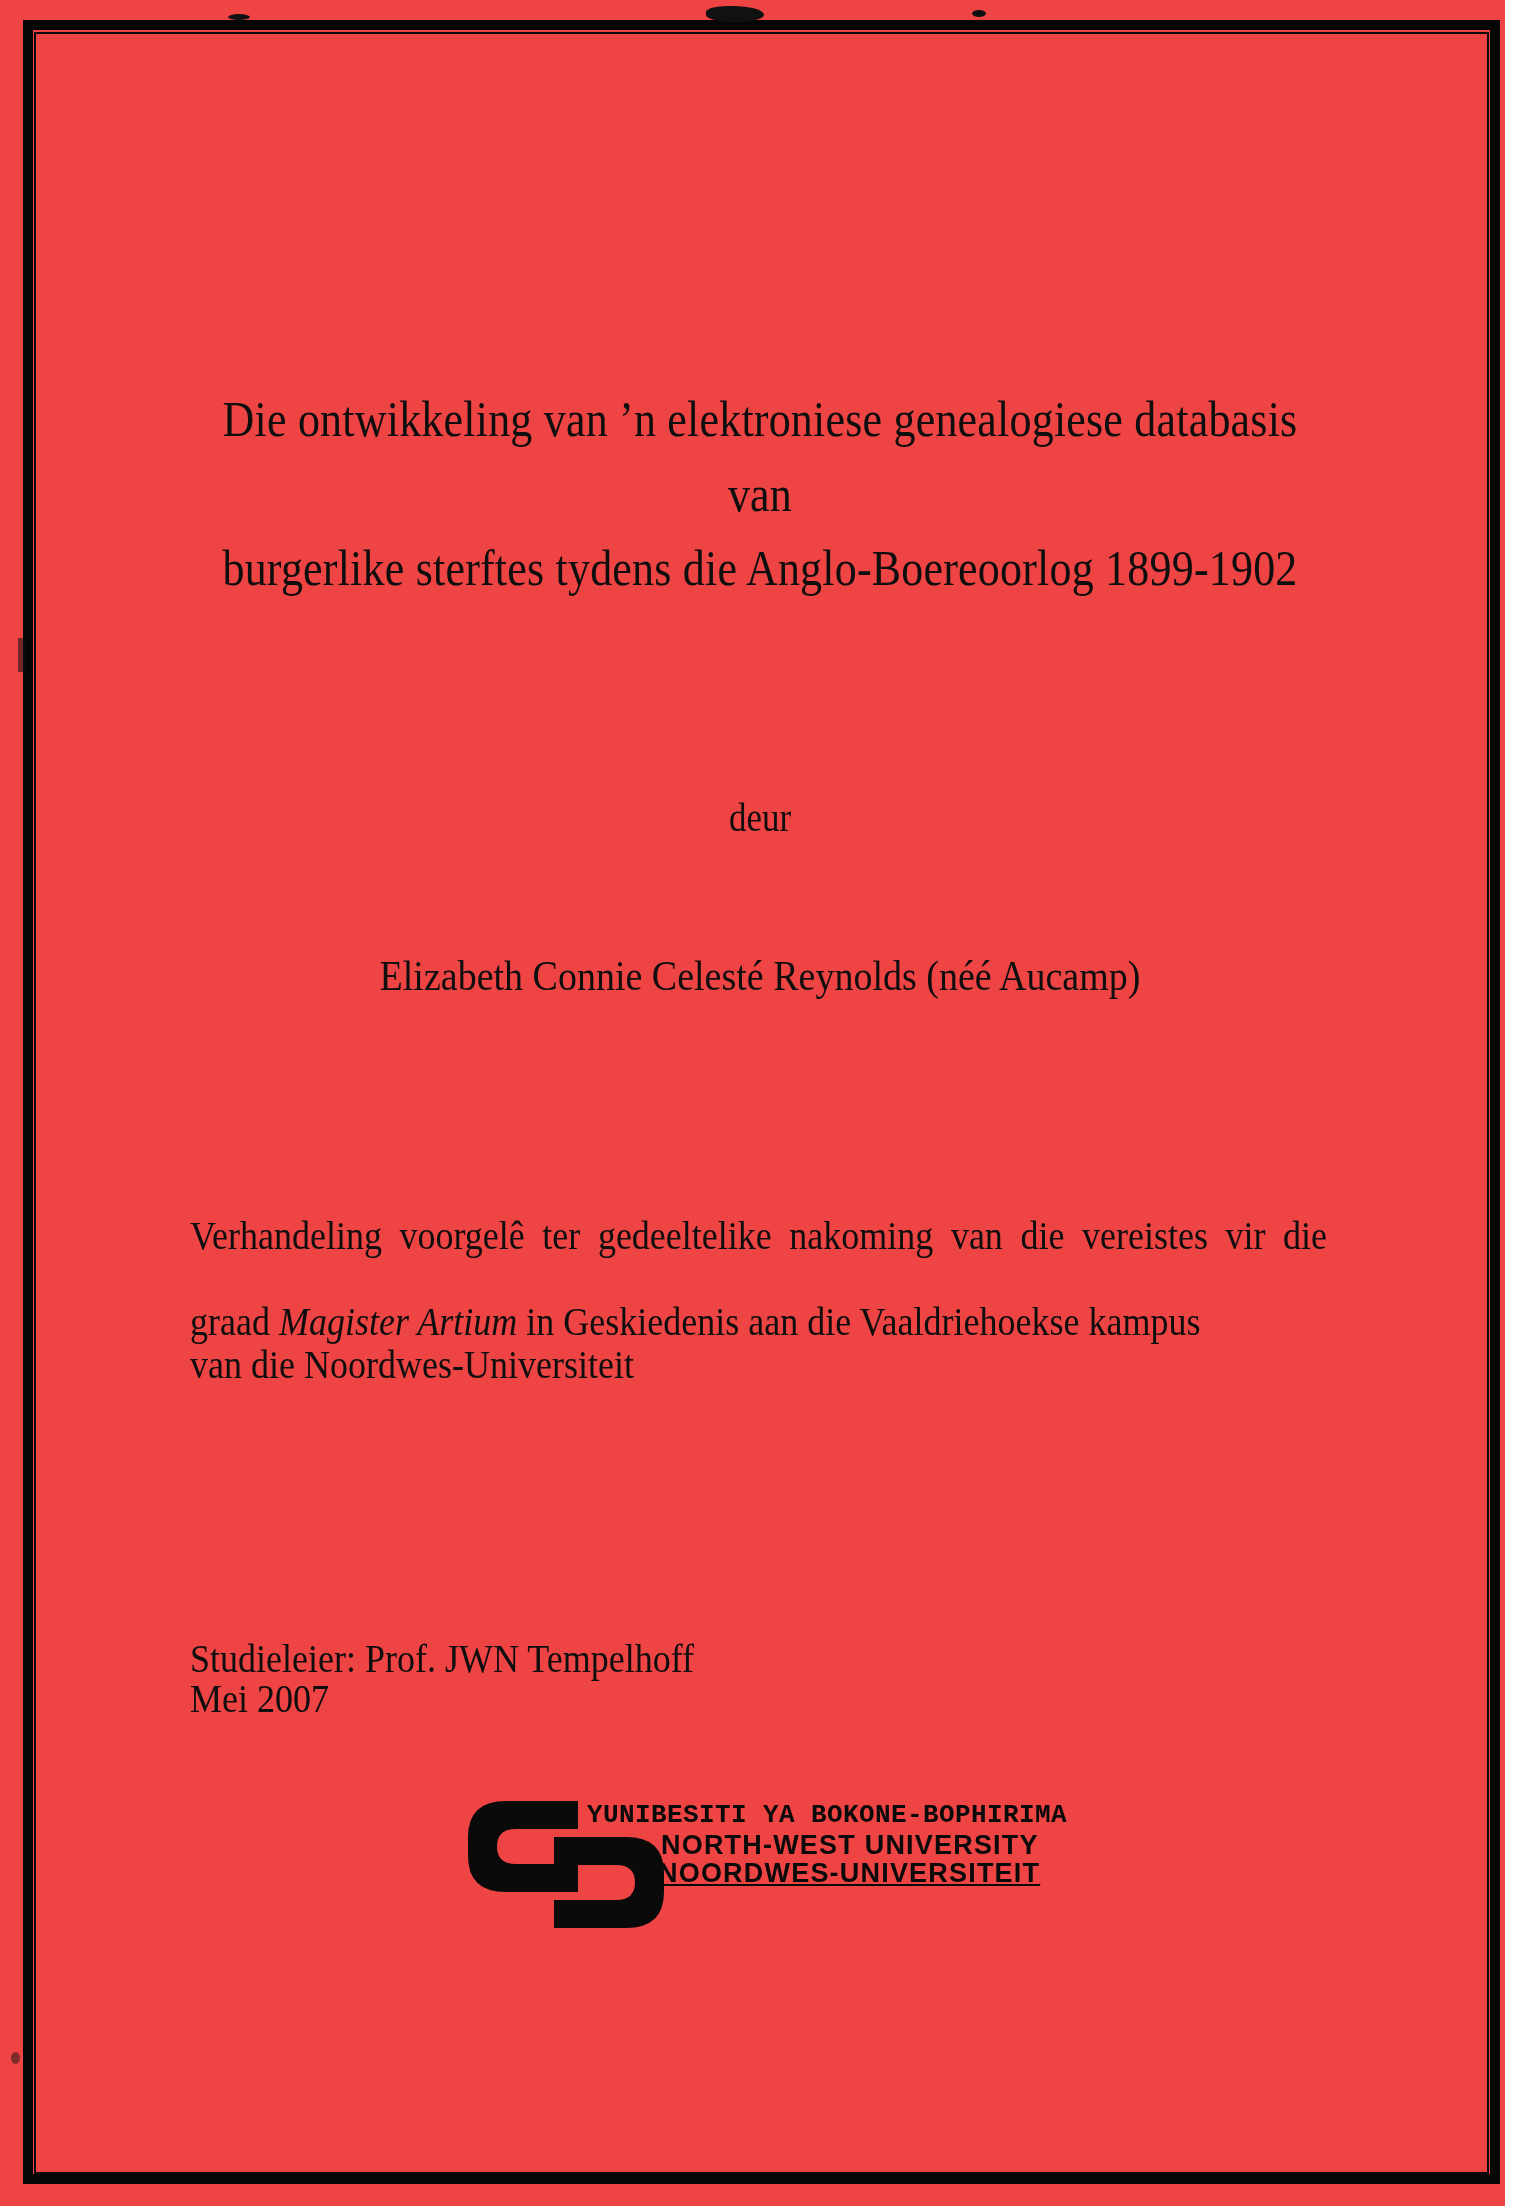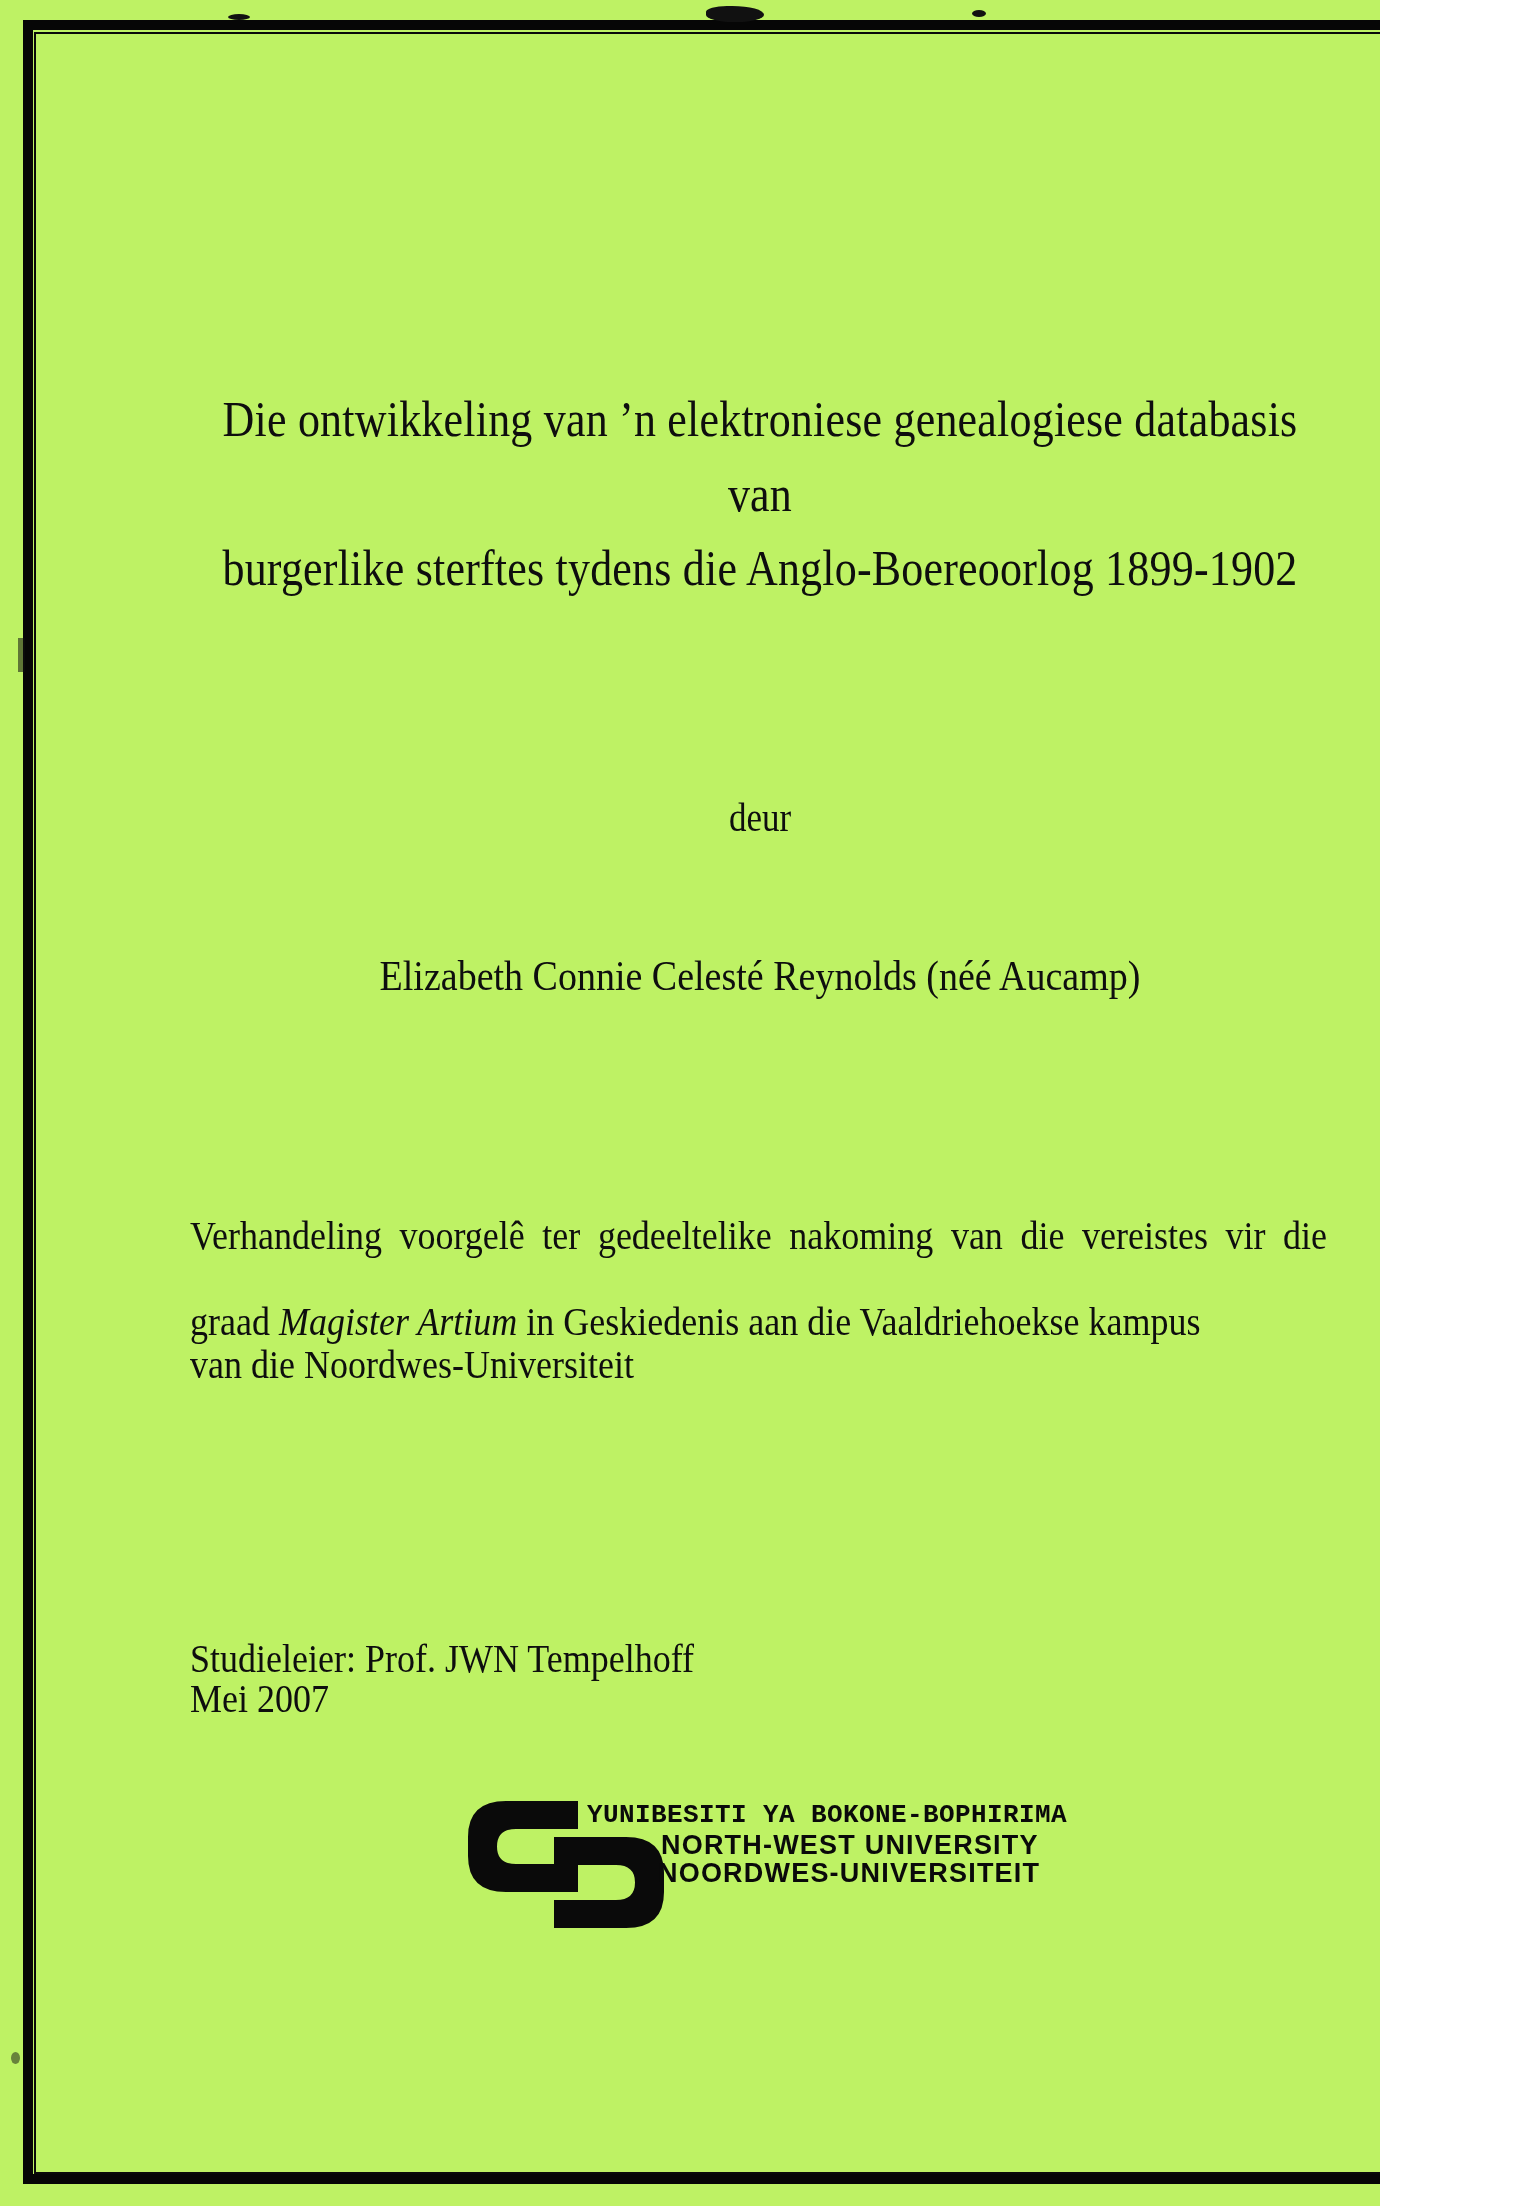--- a/index.html
+++ b/index.html
@@ -1,20 +1,20 @@
 <!DOCTYPE html>
 <html><head>
 <meta charset="utf-8">
 <style>
   html, body { margin: 0; padding: 0; background: #ffffff; }
   .page {
     position: relative;
-    width: 1380px;
+    width: 1505px;
     height: 2206px;
-    background: #bef264;
+    background: #ef4444;
     font-family: "Liberation Serif", "DejaVu Serif", serif;
     color: #0e0e0e;
     overflow: hidden;
   }
   
   .frame-outer {
     position: absolute;
     left: 23px; top: 20px;
     width: 1477px; height: 2164px;
     border: 10px solid #060606;
@@ -73,21 +73,21 @@
   .logo-mark { position: absolute; left: 0; top: 3px; width: 196px; height: 127px; }
   .logo-text {
     position: absolute; left: 0; top: 0; width: 610px;
     font-family: "Liberation Sans", "DejaVu Sans", sans-serif;
     font-weight: 700;
     color: #0a0a0a;
     white-space: nowrap;
   }
   .logo-text .lt1 { position: absolute; left: 119px; top: 2px;  font-size: 26px; letter-spacing: 0.4px; font-family: Liberation Mono, monospace; }
   .logo-text .lt2 { position: absolute; left: 193px; top: 32px; font-size: 27px; letter-spacing: 1.2px; }
-  .logo-text .lt3 { position: absolute; left: 190px; top: 60px; font-size: 27px; letter-spacing: 1.2px; }
+  .logo-text .lt3 { position: absolute; left: 190px; top: 60px; font-size: 27px; letter-spacing: 1.2px; text-decoration: underline; }
 </style>
 </head>
 <body>
 
 <div class="page">
 
   <div class="frame-outer"></div>
   <div class="frame-inner"></div>
 
   <div class="speck s1"></div>

